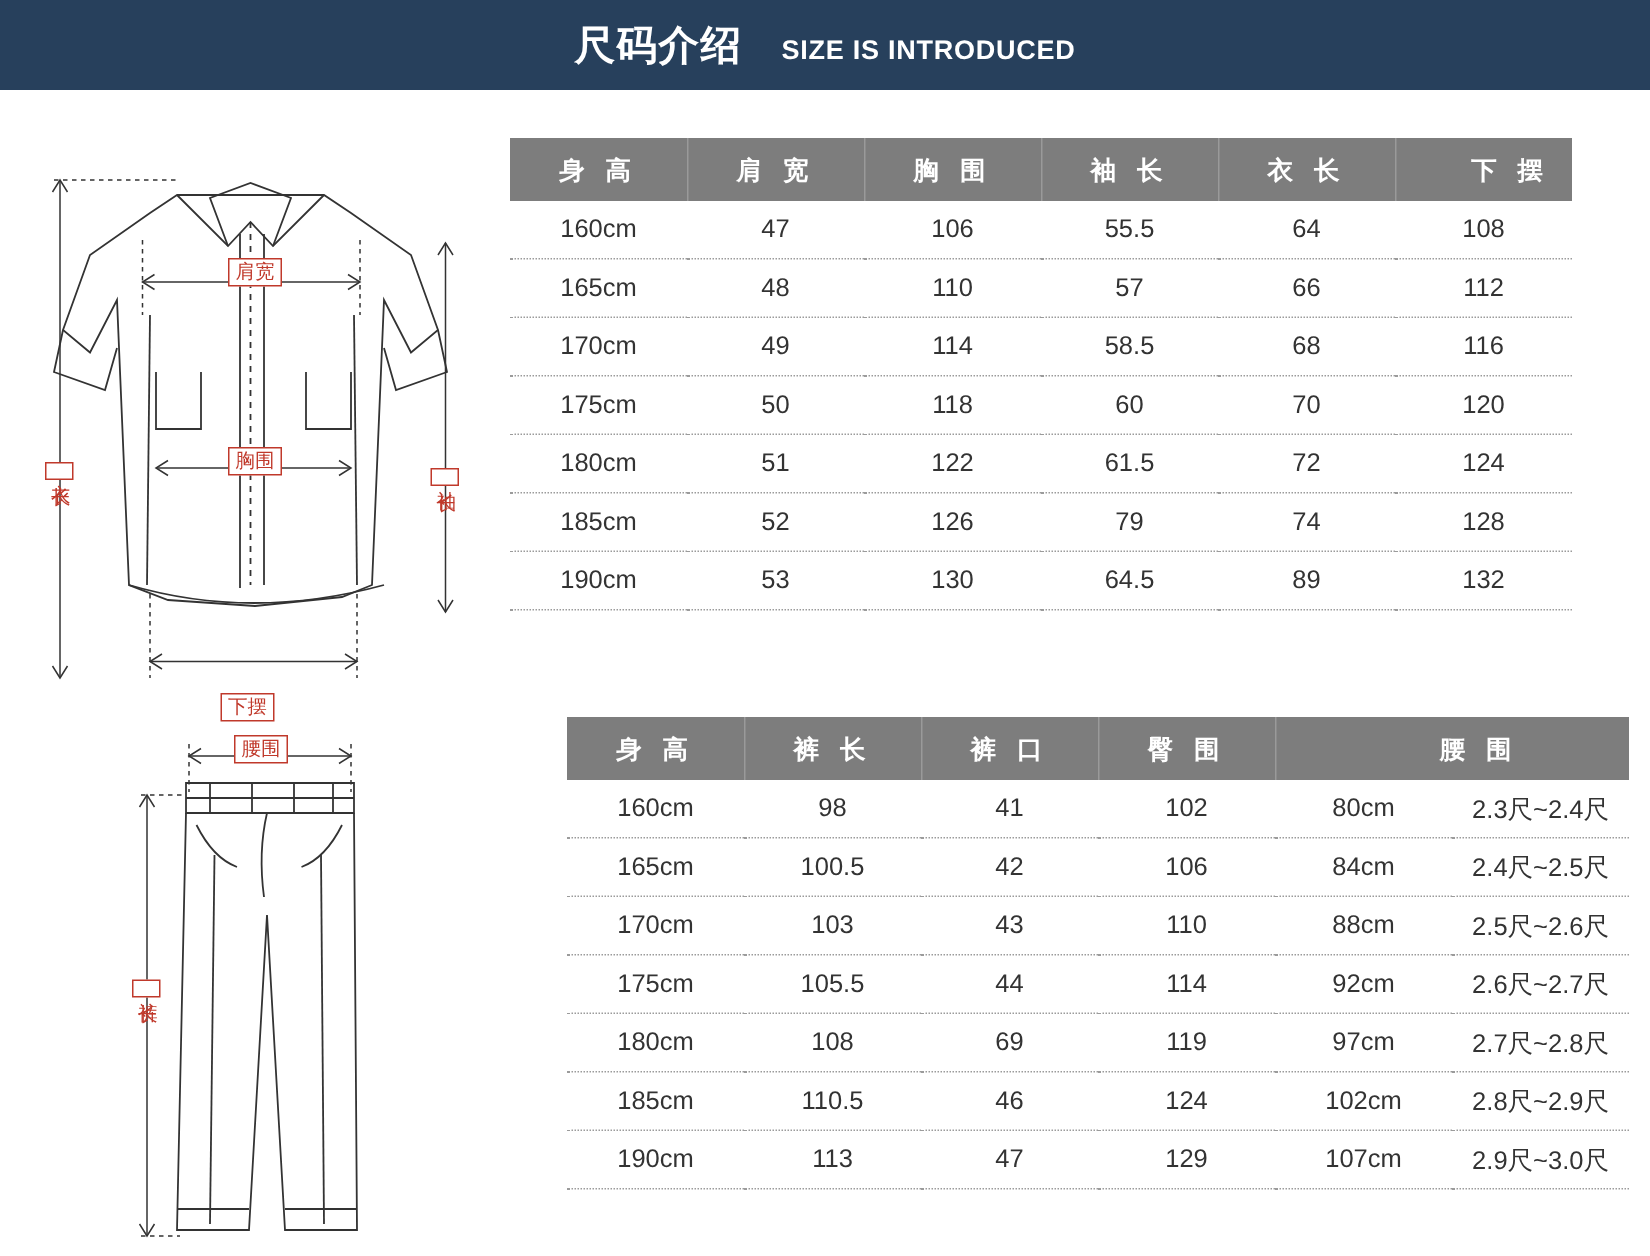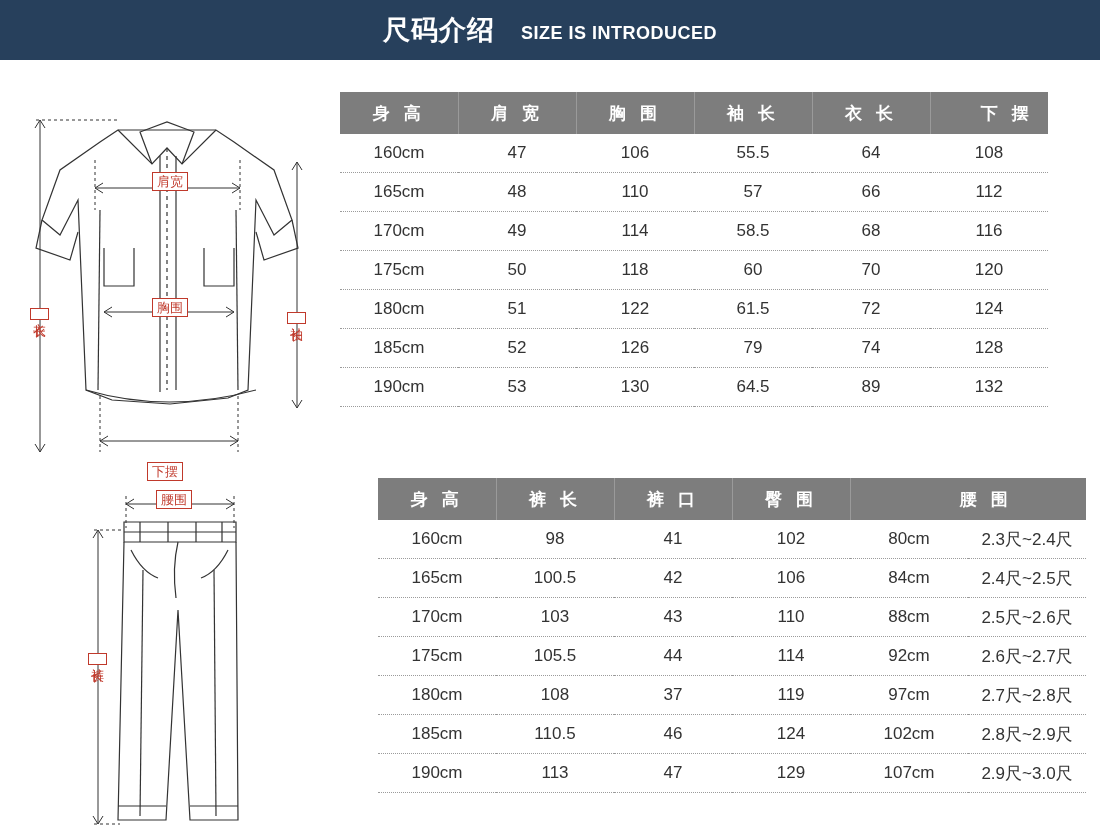--- a/index.html
+++ b/index.html
@@ -369,21 +369,21 @@
           <td>175cm</td>
           <td>105.5</td>
           <td>44</td>
           <td>114</td>
           <td>92cm</td>
           <td class="cn">2.6尺~2.7尺</td>
         </tr>
         <tr>
           <td>180cm</td>
           <td>108</td>
-          <td>37</td>
+          <td>69</td>
           <td>119</td>
           <td>97cm</td>
           <td class="cn">2.7尺~2.8尺</td>
         </tr>
         <tr>
           <td>185cm</td>
           <td>110.5</td>
           <td>46</td>
           <td>124</td>
           <td>102cm</td>

